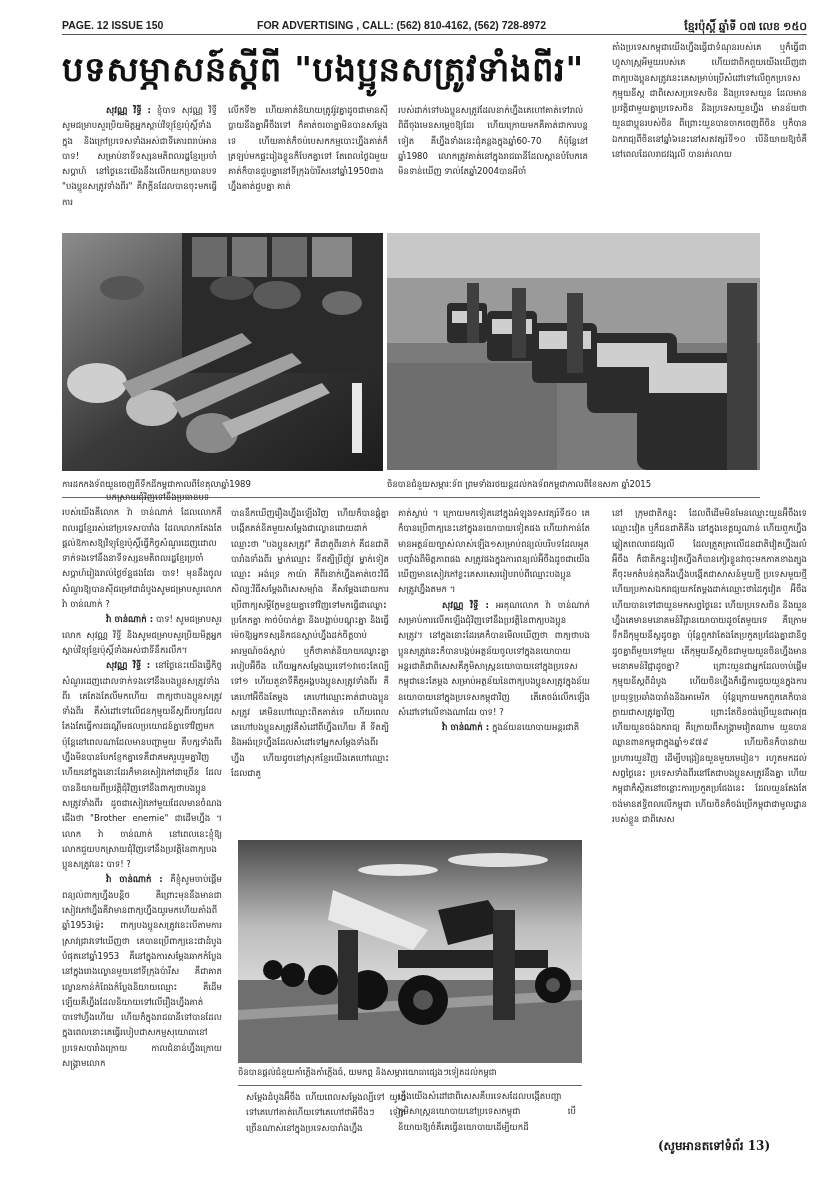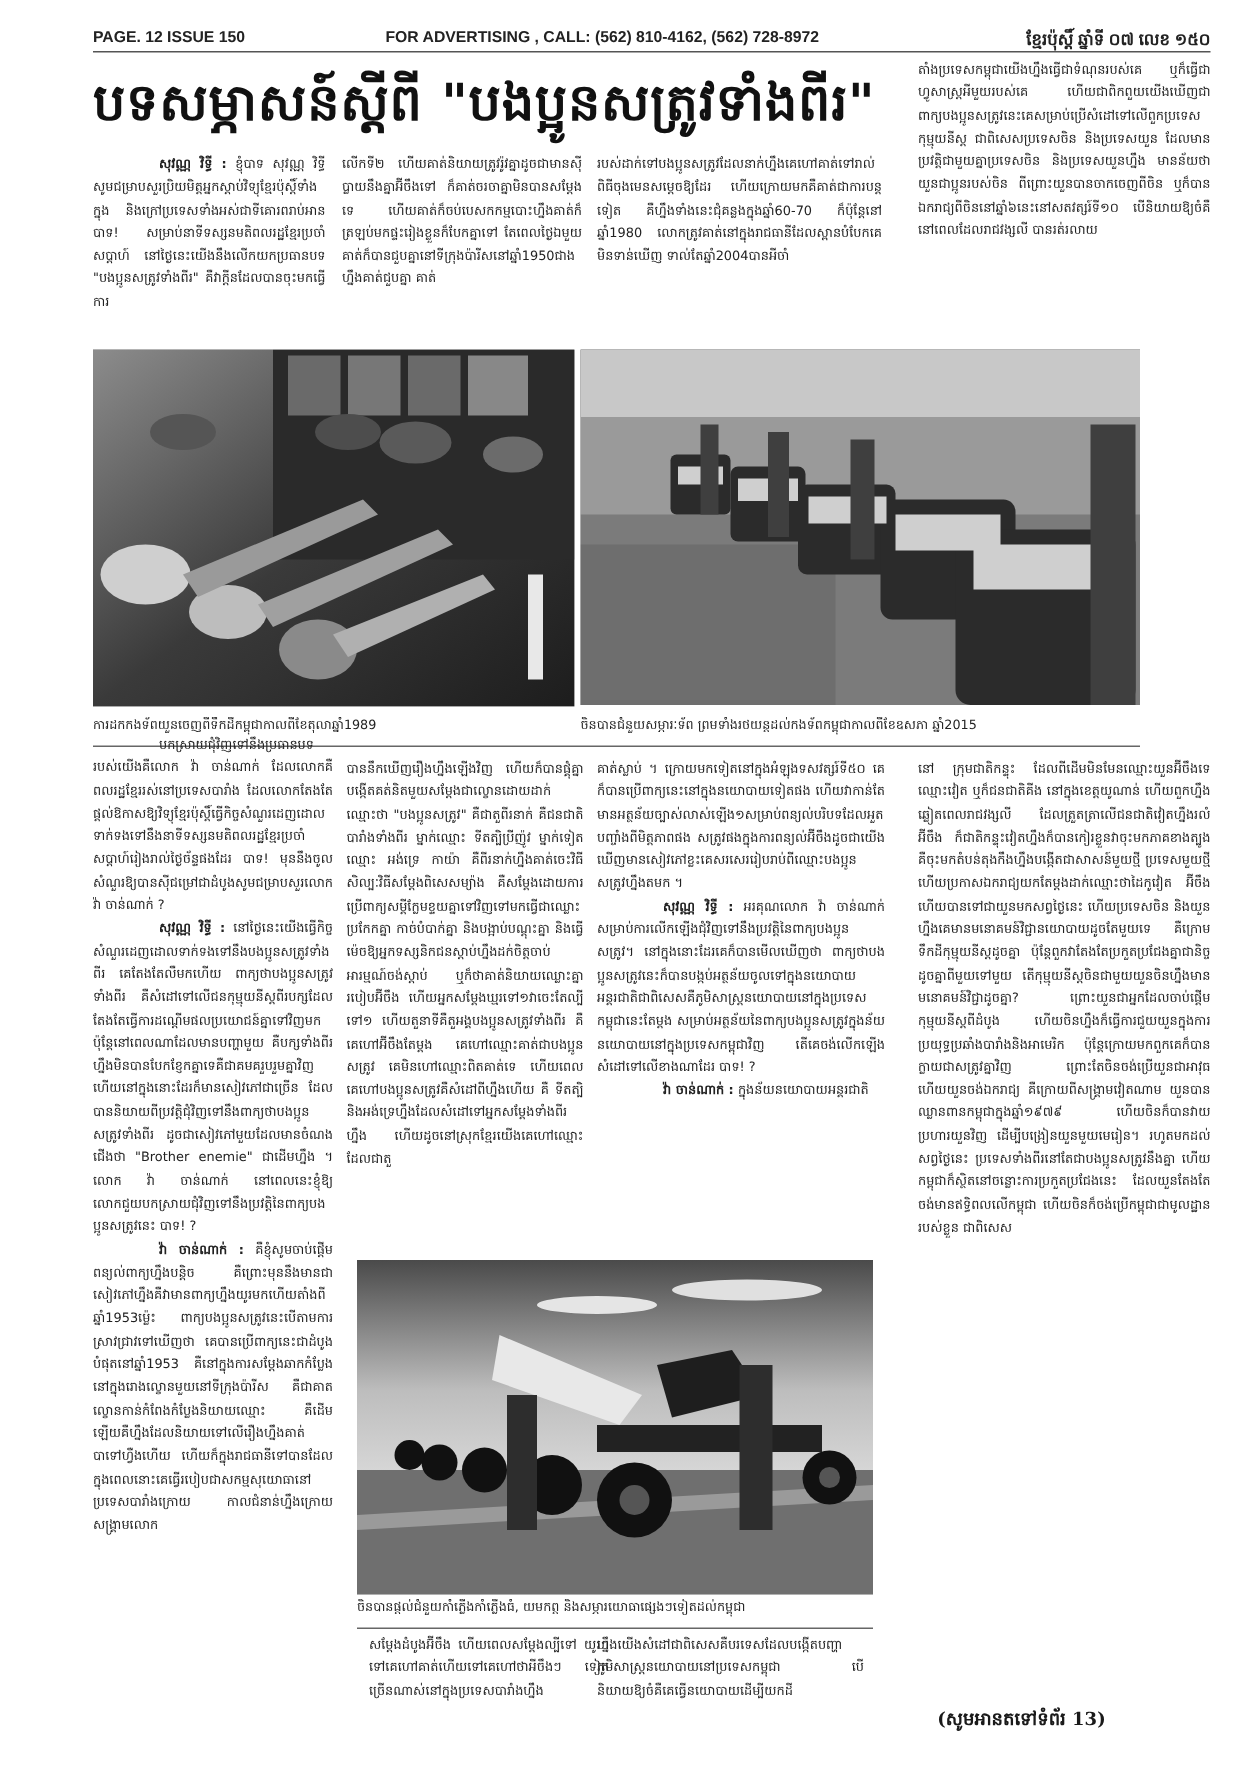--- a/index.html
+++ b/index.html
@@ -13,21 +13,21 @@
   .rule-top { position: absolute; left: 62px; top: 34px; width: 745px; height: 1px; background: #555; }
   .headline { position: absolute; left: 62px; top: 40px; width: 530px; height: 58px;
               font-family: "DejaVu Serif", serif; font-weight: bold; font-size: 34px; line-height: 58px;
               color: #111; white-space: nowrap; overflow: hidden; letter-spacing: 0.5px; }
   .col { position: absolute; font-size: 8.6px; line-height: 15.3px; text-align: justify; color: #222; overflow: hidden; }
   .col p { margin: 0; text-indent: 14px; }
   .col .spk { font-weight: bold; margin-left: 30px; }
   .photo { position: absolute; overflow: hidden; background: #777; }
   .caption { position: absolute; font-size: 8.5px; line-height: 12px; text-align: left; color: #222; white-space: nowrap; overflow: hidden; }
   .caprule { position: absolute; height: 1px; background: #666; }
-  .contd { position: absolute; left: 591px; top: 1138px; width: 180px; text-align: center;
+  .contd { position: absolute; left: 624px; top: 1138px; width: 180px; text-align: center;
            font-family: "DejaVu Serif", serif; font-weight: bold; font-size: 12px; }
 </style>
 </head>
 <body>
 
 <div class="masthead">
   <span class="left">PAGE. 12 ISSUE 150</span>
   <span class="center">FOR ADVERTISING ,  CALL: (562) 810-4162, (562) 728-8972</span>
   <span class="right">ខ្មែរប៉ុស្តិ៍ ឆ្នាំទី ០៧  លេខ ១៥០</span>
 </div>
@@ -105,20 +105,21 @@
     </g>
   </svg>
 </div>
 
 <div class="caption" style="left:62px; top:478px; width:321px;">ការដកកងទ័ពយួនចេញពីទឹកដីកម្ពុជាកាលពីខែតុលាឆ្នាំ1989</div>
 <div class="caption" style="left:387px; top:478px; width:373px;">ចិនបានជំនួយសម្ភារៈទ័ព ព្រមទាំងរថយន្តដល់កងទ័ពកម្ពុជាកាលពីខែឧសភា ឆ្នាំ2015</div>
 <div class="caprule" style="left:62px; top:497px; width:698px;"></div>
 
 <div class="col" style="left:62px; top:490px; width:160px; height:610px;">
   <p><span class="spk"></span><span>បកស្រាយជុំវិញទៅនឹងប្រធានបទរបស់យើងគឺលោក វ៉ា ចាន់ណាក់ ដែលលោកគឺពលរដ្ឋខ្មែររស់នៅប្រទេសបារាំង ដែលលោកតែងតែផ្តល់ឱកាសឱ្យវិទ្យុខ្មែរប៉ុស្តិ៍ធ្វើកិច្ចសំណួរដេញដោលទាក់ទងទៅនឹងនាទីទស្សនមតិពលរដ្ឋខ្មែរប្រចាំសប្តាហ៍រៀងរាល់ថ្ងៃច័ន្ទផងដែរ បាទ! មុននឹងចូលសំណួរឱ្យបានស៊ីជម្រៅជាដំបូងសូមជម្រាបសួរលោក វ៉ា ចាន់ណាក់ ?</span></p>
+  <p><span class="spk">វ៉ា ចាន់ណាក់ :</span> <span>បាទ! សូមជម្រាបសួរលោក សុវណ្ណ វិទ្ធី និងសូមជម្រាបសួរប្រិយមិត្តអ្នកស្តាប់វិទ្យុខ្មែរប៉ុស្តិ៍ទាំងអស់ជាទីនឹករលឹក។</span></p>
   <p><span class="spk">សុវណ្ណ វិទ្ធី :</span> <span>នៅថ្ងៃនេះយើងធ្វើកិច្ចសំណួរដេញដោលទាក់ទងទៅនឹងបងប្អូនសត្រូវទាំងពីរ គេតែងតែលឺមកហើយ ពាក្យថាបងប្អូនសត្រូវទាំងពីរ គឺសំដៅទៅលើជនកុម្មុយនីស្តពីរបក្សដែលតែងតែធ្វើការដណ្ដើមផលប្រយោជន៍គ្នាទៅវិញមក ប៉ុន្តែនៅពេលណាដែលមានបញ្ហាមួយ គឺបក្សទាំងពីរហ្នឹងមិនបានបែកខ្ញែកគ្នាទេគឺជាគមគរួបរួមគ្នាវិញ ហើយនៅក្នុងនោះដែរក៏មានសៀវភៅជាច្រើន ដែលបាននិយាយពីប្រវត្តិជុំវិញទៅនឹងពាក្យថាបងប្អូនសត្រូវទាំងពីរ ដូចជាសៀវភៅមួយដែលមានចំណងជើងថា "Brother enemie" ជាដើមហ្នឹង ។ លោក វ៉ា ចាន់ណាក់ នៅពេលនេះខ្ញុំឱ្យលោកជួយបកស្រាយជុំវិញទៅនឹងប្រវត្តិនៃពាក្យបងប្អូនសត្រូវនេះ បាទ! ?</span></p>
   <p><span class="spk">វ៉ា ចាន់ណាក់ :</span> <span>គឺខ្ញុំសូមចាប់ផ្តើមពន្យល់ពាក្យហ្នឹងបន្តិច គឺព្រោះមុននឹងមានជាសៀវភៅហ្នឹងគឺវាមានពាក្យហ្នឹងយូរមកហើយតាំងពីឆ្នាំ1953ម៉្លេះ ពាក្យបងប្អូនសត្រូវនេះបើតាមការស្រាវជ្រាវទៅឃើញថា គេបានប្រើពាក្យនេះជាដំបូងបំផុតនៅឆ្នាំ1953 គឺនៅក្នុងការសម្ដែងឆាកកំប្លែងនៅក្នុងរោងល្ខោនមួយនៅទីក្រុងប៉ារីស គឺជាគាតល្ខោនកាន់កំពែងកំប្លែងនិយាយឈ្មោះ គឺដើមឡើយគឺហ្នឹងដែលនិយាយទៅលើរឿងហ្នឹងគាត់បាទៅហ្វឺងហើយ ហើយក៏ក្នុងរាជធានីទៅបានដែលក្នុងពេលនោះគេធ្វើរបៀបជាសកម្មសុយោធានៅប្រទេសបារាំងក្រោយ កាលជំនាន់ហ្នឹងក្រោយសង្គ្រាមលោក</span></p>
 </div>
 
 <div class="col" style="left:231px; top:506px; width:158px; height:322px;">
   <p style="text-indent:0">បាននឹកឃើញរឿងហ្នឹងឡើងវិញ ហើយក៏បានផ្គុំគ្នាបង្កើតគត់និតមួយសម្ដែងជាល្ខោនដោយដាក់ឈ្មោះថា "បងប្អូនសត្រូវ" គឺជាតួពីរនាក់ គឺជនជាតិបារាំងទាំងពីរ ម្នាក់ឈ្មោះ ទីតត្បិប្រីញ៉ូវ ម្នាក់ទៀតឈ្មោះ អង់ទ្រេ កាយ៉ា គឺពីរនាក់ហ្នឹងគាត់ចេះវិធីសិល្បៈវិធីសម្ដែងពិសេសម្យ៉ាង គឺសម្ដែងដោយការប្រើពាក្យសម្តីក្លែមខ្ទយគ្នាទៅវិញទៅមកធ្វើជាឈ្លោះប្រកែកគ្នា កាច់បំបាក់គ្នា និងបង្អាប់បណ្ដុះគ្នា និងធ្វើម៉េចឱ្យអ្នកទស្សនិកជនស្តាប់ហ្នឹងដក់ចិត្តចាប់អារម្មណ៍ចង់ស្តាប់ ឬក៏ថាគាត់និយាយឈ្លោះគ្នារបៀបអ៊ីចឹង ហើយអ្នកសម្ដែងឃ្មរទៅ១វាចេះតែល្បីទៅ១ ហើយតួនាទីគឺតួអង្គបងប្អូនសត្រូវទាំងពីរ គឺគេហៅអ៊ីចឹងតែម្ដង គេហៅឈ្មោះគាត់ជាបងប្អូនសត្រូវ គេមិនហៅឈ្មោះពិតគាត់ទេ ហើយពេលគេហៅបងប្អូនសត្រូវគឺសំដៅពីហ្នឹងហើយ គឺ ទីតត្បិ និងអង់ទ្រេហ្នឹងដែលសំដៅទៅអ្នកសម្ដែងទាំងពីរហ្នឹង ហើយដូចនៅស្រុកខ្មែរយើងគេហៅឈ្មោះដែលជាតួ</p>
 </div>
 
 <div class="col" style="left:398px; top:506px; width:192px; height:322px;">
   <p style="text-indent:0"><span>គាត់ស្លាប់ ។ ក្រោយមកទៀតនៅក្នុងអំឡុងទសវត្សរ៍ទី៥០ គេក៏បានប្រើពាក្យនេះនៅក្នុងនយោបាយទៀតផង ហើយវាកាន់តែមានអត្ថន័យច្បាស់លាស់ឡើង១សម្រាប់ពន្យល់បរិបទដែលអួតបញ្ចាំងពីមិត្តភាពផង សត្រូវផងក្នុងការពន្យល់អ៊ីចឹងដូចជាយើងឃើញមានសៀវភៅខ្លះគេសរសេររៀបរាប់ពីឈ្មោះបងប្អូនសត្រូវហ្នឹងតមក ។</span></p>

